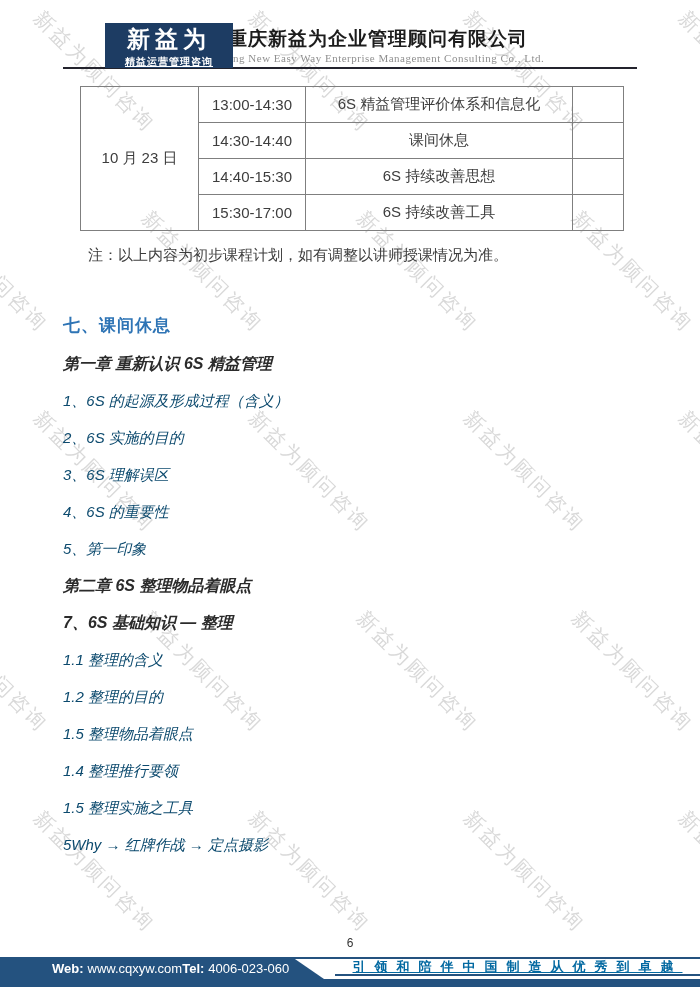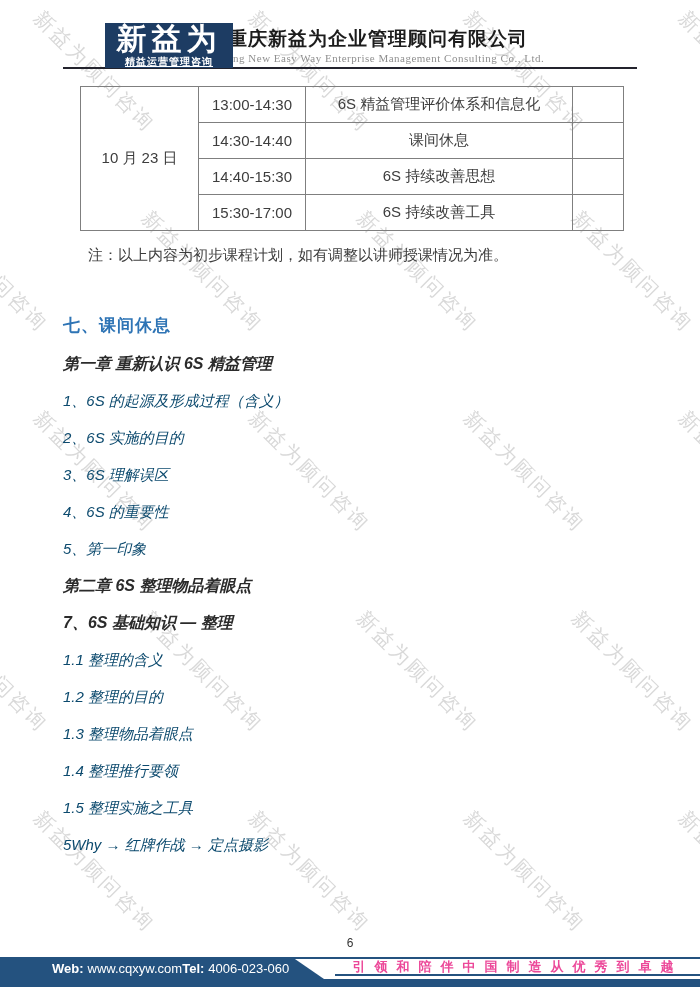--- a/index.html
+++ b/index.html
@@ -24,21 +24,21 @@
     transform-origin: left top;
     z-index: 0;
     user-select: none;
   }
   
   #header { position: absolute; left: 0; top: 0; width: 700px; height: 80px; z-index: 3; }
   .logo-box {
     position: absolute; left: 105px; top: 23px; width: 128px; height: 32px;
     background: #1d3c63; color: #fff; z-index: 3;
     display: flex; align-items: center; justify-content: center;
-    font-size: 30px; font-weight: bold; letter-spacing: 5px;
+    font-size: 23px; font-weight: bold; letter-spacing: 5px;
   }
   .logo-sub {
     position: absolute; left: 105px; top: 55px; width: 128px; height: 13px;
     background: #1d3c63; color: #fff; z-index: 3;
     display: flex; align-items: center; justify-content: center;
     font-size: 10px; font-weight: bold; letter-spacing: 1px;
     text-decoration: underline;
   }
   .company-cn {
     position: absolute; left: 228px; top: 26px; z-index: 2;
@@ -197,34 +197,34 @@
     <div class="outline-line bold">第一章 重新认识 6S 精益管理</div>
     <div class="outline-line">1、6S 的起源及形成过程（含义）</div>
     <div class="outline-line">2、6S 实施的目的</div>
     <div class="outline-line">3、6S 理解误区</div>
     <div class="outline-line">4、6S 的重要性</div>
     <div class="outline-line">5、第一印象</div>
     <div class="outline-line bold">第二章 6S 整理物品着眼点</div>
     <div class="outline-line bold">7、6S 基础知识 — 整理</div>
     <div class="outline-line">1.1 整理的含义</div>
     <div class="outline-line">1.2 整理的目的</div>
-    <div class="outline-line">1.3 整理物品着眼点</div>
+    <div class="outline-line">1.5 整理物品着眼点</div>
     <div class="outline-line">1.4 整理推行要领</div>
     <div class="outline-line">1.5 整理实施之工具</div>
     <div class="outline-line">5Why → 红牌作战 → 定点摄影</div>
   </div>
 
   <div id="page-number">6</div>
 
   <div id="footer">
     <div class="footer-topline" style="background: rgb(36, 82, 127);"></div>
     <div class="footer-left-block" style="background: rgb(36, 82, 127);">
       <span class="lbl">Web:</span>
       <span class="val">www.cqxyw.com</span>
       <span class="lbl">Tel:</span>
       <span class="val">4006-023-060</span>
     </div>
-    <div class="footer-slogan" style="color: #ec4899;">引领和陪伴中国制造从优秀到卓越</div>
+    <div class="footer-slogan" style="color: #0369a1; text-decoration: underline;">引领和陪伴中国制造从优秀到卓越</div>
     <div class="footer-underline" style="background: rgb(36, 82, 127);"></div>
     <div class="footer-bottom-bar" style="background: rgb(36, 82, 127);"></div>
   </div>
 
 </div>
 
 </body></html>

